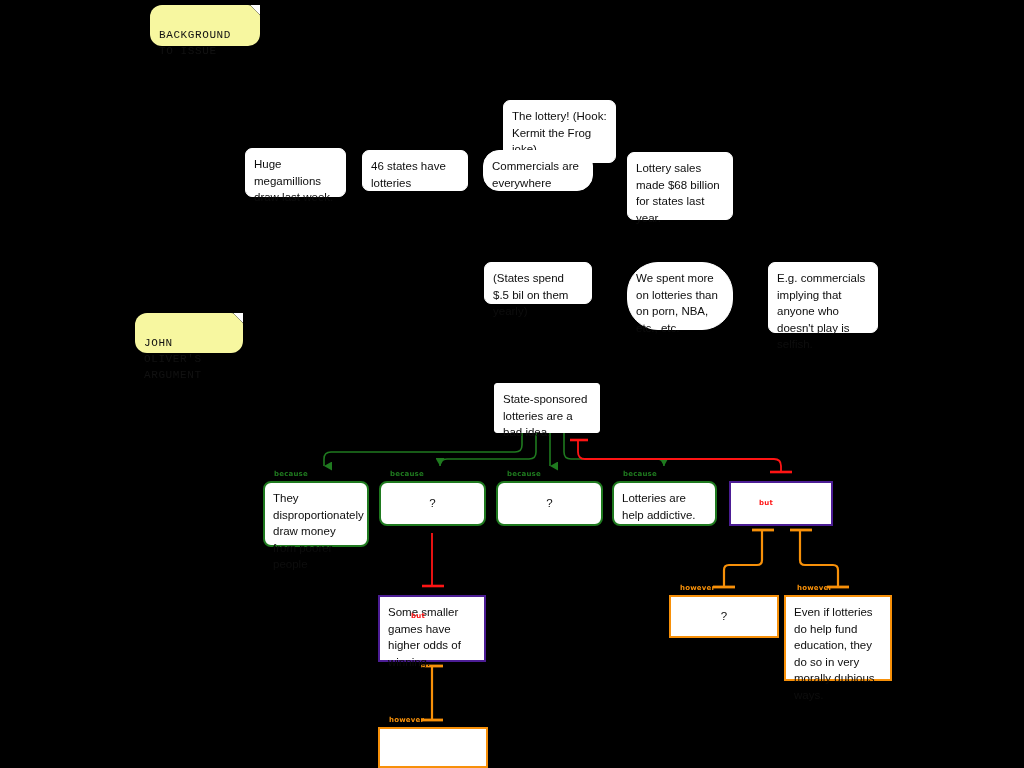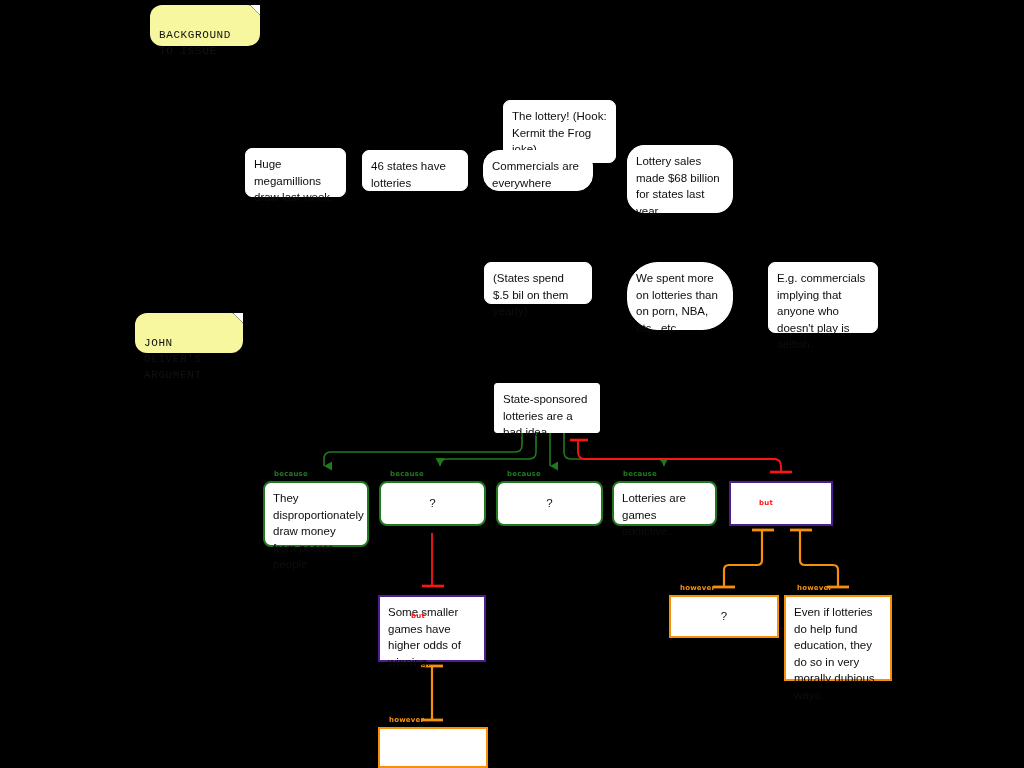--- a/index.html
+++ b/index.html
@@ -104,38 +104,38 @@
   </div>
 
   <div class="node" style="left:503px;top:52px;width:113px;height:63px;margin-top:48px;">The lottery!  (Hook: Kermit the Frog joke)</div>
 
   <div class="node" style="left:245px;top:148px;width:101px;height:49px;">Huge megamillions draw last week.</div>
 
   <div class="node" style="left:362px;top:150px;width:106px;height:41px;">46 states have lotteries</div>
 
   <div class="node" style="left:483px;top:150px;width:110px;height:41px;border-radius:16px;">Commercials are everywhere</div>
 
-  <div class="node" style="left:627px;top:145px;width:106px;height:68px;border-radius:17px;">Lottery sales made $68 billion for states last year.</div>
+  <div class="node" style="left:627px;top:152px;width:106px;height:68px;">Lottery sales made $68 billion for states last year.</div>
 
 
   <div class="node" style="left:484px;top:262px;width:108px;height:42px;">(States spend $.5 bil on them yearly)</div>
 
   <div class="node" style="left:627px;top:262px;width:106px;height:68px;border-radius:31px;">We spent more on lotteries than on porn, NBA, etc., etc.</div>
 
   <div class="node" style="left:768px;top:262px;width:110px;height:71px;">E.g. commercials implying that anyone who doesn't play is selfish.</div>
 
   <div class="node claim" style="left:494px;top:383px;width:106px;height:50px;">State-sponsored lotteries are a bad idea.</div>
 
   <div class="node green" style="left:263px;top:481px;width:106px;height:66px;">They disproportionately draw money from poorer people</div>
 
   <div class="node green center" style="left:379px;top:481px;width:107px;height:45px;">?</div>
 
   <div class="node green center" style="left:496px;top:481px;width:107px;height:45px;">?</div>
 
-  <div class="node green" style="left:612px;top:481px;width:105px;height:45px;">Lotteries are games addictive.</div>
+  <div class="node green" style="left:612px;top:481px;width:105px;height:45px;">Lotteries are help addictive.</div>
 
   <div class="node red" style="left:729px;top:481px;width:104px;height:45px;"></div>
 
   <div class="node red" style="left:378px;top:595px;width:108px;height:67px;">Some smaller games have higher odds of winning.</div>
 
   <div class="node orange center" style="left:669px;top:595px;width:110px;height:43px;">?</div>
 
   <div class="node orange" style="left:784px;top:595px;width:108px;height:86px;">Even if lotteries do help fund education, they do so in very morally dubious ways.</div>
 
   <div class="node orange" style="left:378px;top:727px;width:110px;height:41px;"></div>

